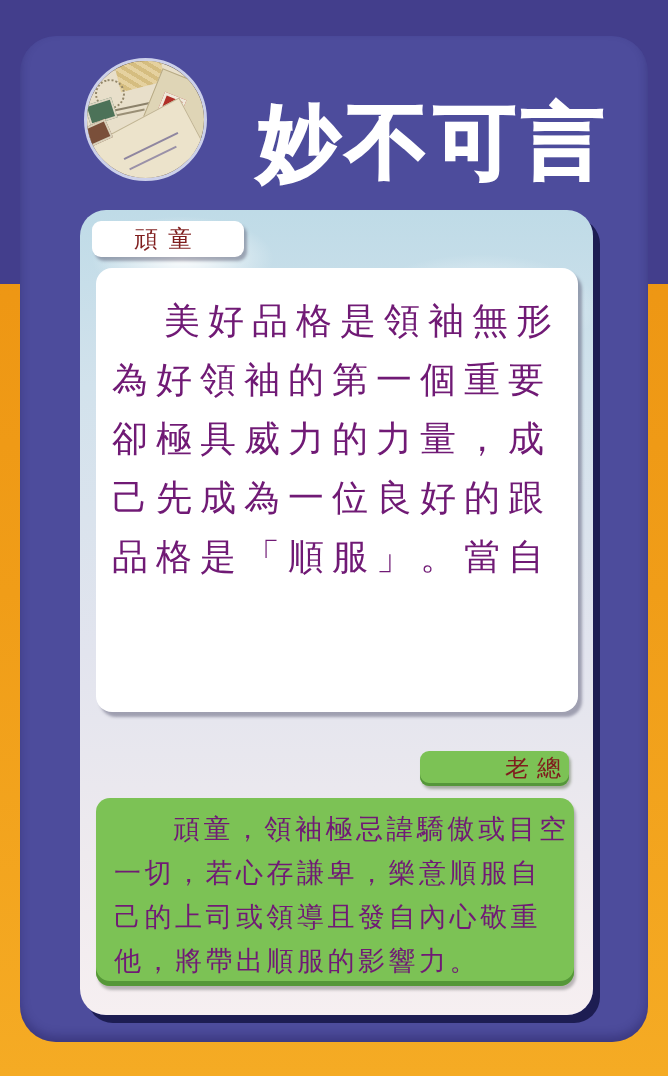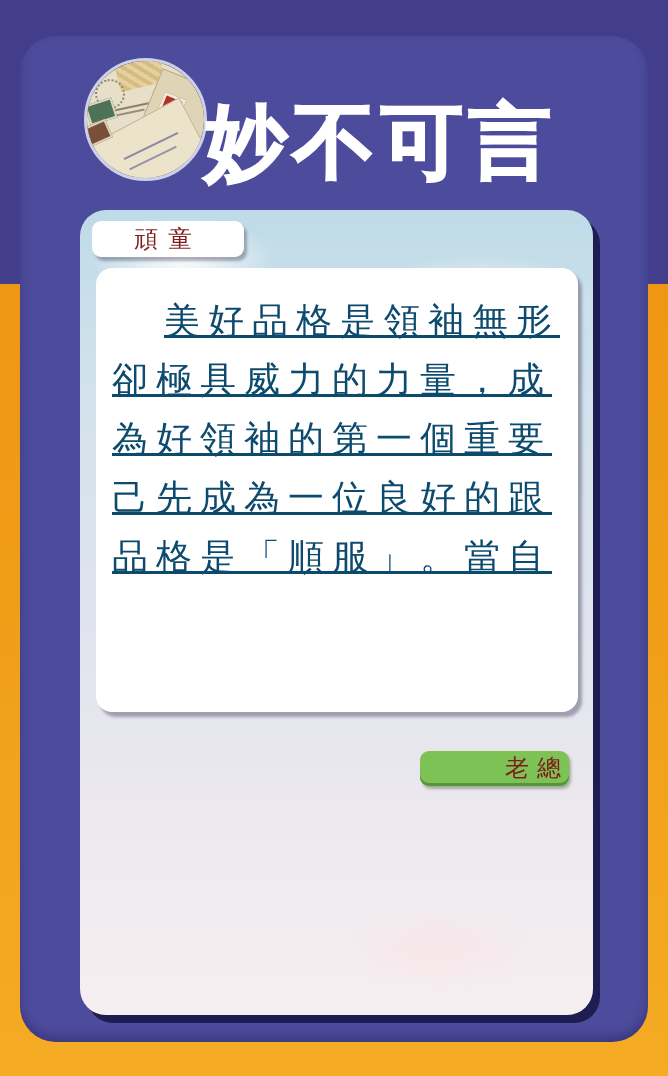--- a/index.html
+++ b/index.html
@@ -38,21 +38,21 @@
   .stamp-red{left:72px;top:34px;width:17px;height:22px;background:#b03028;border:3px solid #efe9da;transform:rotate(22deg);}
   .env-c{left:-10px;top:62px;width:125px;height:72px;background:#ece3cb;border:1px solid #c0b494;transform:rotate(-28deg);}
   .stamp-green{left:0px;top:40px;width:24px;height:17px;background:#4c7258;border:2px solid #ddd6c2;transform:rotate(-18deg);}
   .stamp-brown{left:-2px;top:62px;width:21px;height:16px;background:#7a4f3a;border:2px solid #d8d0ba;transform:rotate(-24deg);}
   .scribble3{left:34px;top:84px;width:60px;height:2px;background:#8f86a0;transform:rotate(-26deg);}
   .scribble4{left:40px;top:96px;width:52px;height:2px;background:#9a91a8;transform:rotate(-26deg);}
 
   
   .title{
     position:absolute;left:185px;top:56px;width:405px;height:100px;
-    line-height:100px;text-align:left;color:#ffffff;
+    line-height:100px;text-align:right;color:#ffffff;
     font-size:82px;font-weight:bold;letter-spacing:6px;
     -webkit-text-stroke:2px #ffffff;white-space:nowrap;
   }
 
   
   .panel{
     position:absolute;left:60px;top:174px;width:513px;height:805px;
     border-radius:26px;
     background:
       radial-gradient(130px 60px at 20% 6%,rgba(255,255,255,.95),rgba(255,255,255,0) 70%),
@@ -71,21 +71,21 @@
     box-shadow:3px 4px 3px rgba(80,80,105,.45);
   }
   .tab2{
     left:340px;top:541px;width:149px;height:35px;line-height:35px;
     background:#7cc255;border-radius:9px;text-align:right;
     box-sizing:border-box;letter-spacing:8px;
     box-shadow:inset 0 -3px 0 #55963a,2px 3px 3px rgba(60,80,40,.4);
   }
 
   
-  .bubble{position:absolute;color:#0c4a6e;text-decoration:underline;}
+  .bubble{position:absolute;color:#701a75;}
   .bubble1{
     left:16px;top:58px;width:482px;height:444px;box-sizing:border-box;
     background:#ffffff;border-radius:16px;padding:23px 0 0 16px;
     box-shadow:4px 5px 3px rgba(90,90,115,.5);
   }
   .bubble1 .line{height:59px;line-height:59px;font-size:36px;letter-spacing:8px;white-space:nowrap;}
   .indent1{padding-left:52px;}
   .bubble2{
     left:16px;top:588px;width:478px;height:188px;box-sizing:border-box;
     background:#7cc255;border-radius:14px;padding:9px 0 0 18px;
@@ -120,26 +120,32 @@
     <div class="title">妙不可言</div>
 
     <div class="panel">
 
       <div class="tab tab1">
         <span>頑童</span>
       </div>
 
       <div class="bubble bubble1">
         <div class="line indent1">美好品格是領袖無形</div>
+        <div class="line">為好領袖的第一個重要</div>
         <div class="line">卻極具威力的力量，成</div>
-        <div class="line">為好領袖的第一個重要</div>
         <div class="line">己先成為一位良好的跟</div>
         <div class="line">品格是「順服」。當自</div>
       </div>
 
       <div class="tab tab2">
         <span>老總</span>
       </div>
 
+      <div class="bubble bubble2">
+        <div class="line indent2">頑童，領袖極忌諱驕傲或目空</div>
+        <div class="line">一切，若心存謙卑，樂意順服自</div>
+        <div class="line">己的上司或領導且發自內心敬重</div>
+        <div class="line">他，將帶出順服的影響力。</div>
+      </div>
 
     </div>
   </div>
 </div>
 
 </body></html>

